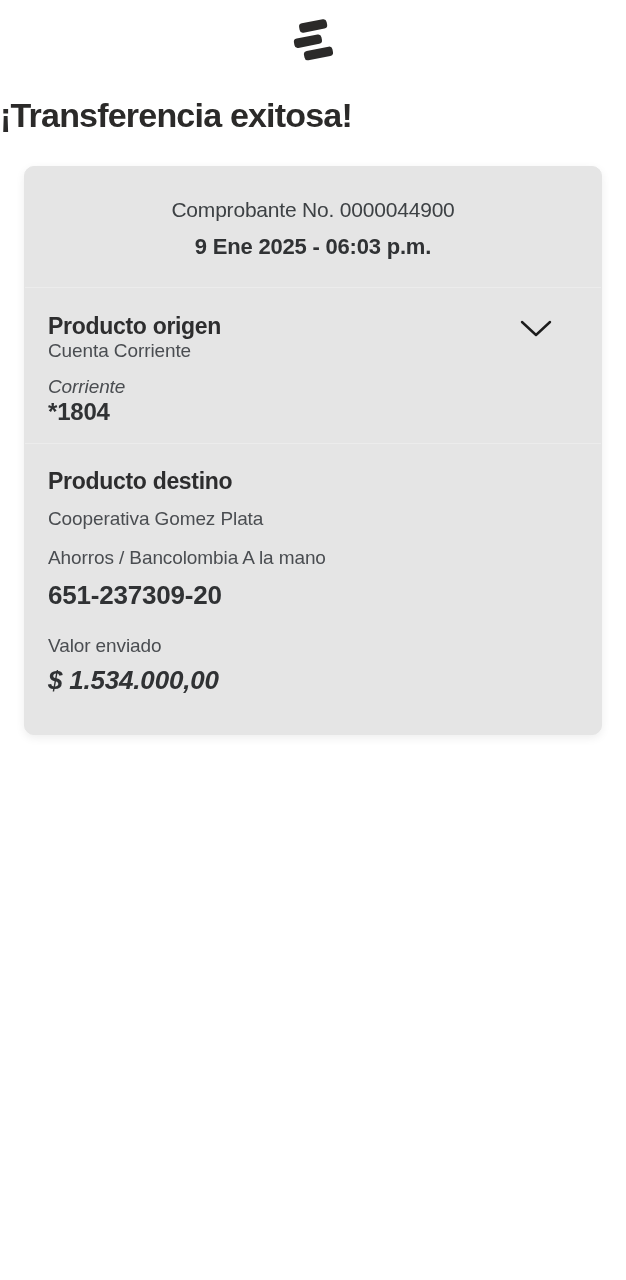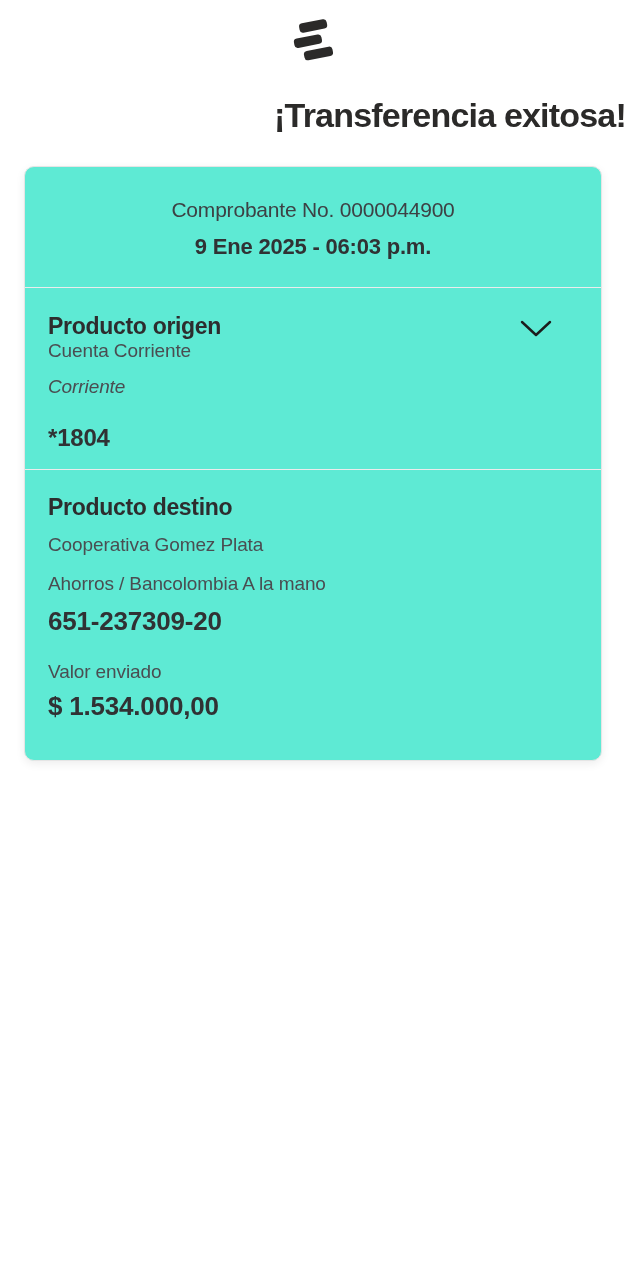--- a/index.html
+++ b/index.html
@@ -13,28 +13,28 @@
     width:626px; height:1280px; overflow:hidden;
     background:var(--background);
     font-family:"Liberation Sans", sans-serif;
     color:var(--text-secondary);
   }
   .page{ padding-top:18px; }
 
   .logo{ display:block; margin:0 auto; width:40px; height:46px; }
 
   .title{
-    margin:32px 0 0; text-align:right;
+    margin:32px 0 0; text-align:left;
     font-size:34px; font-weight:bold; letter-spacing:-0.8px;
     color:var(--ink);
   }
 
   .card{
     width:578px; margin:31px auto 0;
-    background:#5eead4;
+    background:#e5e5e5;
     border:1px solid var(--card-border);
     border-radius:10px;
     box-shadow:0 3px 10px rgba(0,0,0,0.07);
     overflow:hidden;
   }
 
   .card-header{ padding:31px 24px 27px; text-align:center; }
   .receipt-number{
     font-size:21px; color:var(--muted); letter-spacing:-0.2px;
   }
@@ -58,34 +58,34 @@
     background:none; border:none; padding:2px 4px; cursor:pointer;
     display:flex; align-items:center; margin-right:22px;
   }
 
   .line-secondary{
     font-size:19px; color:var(--text-secondary); letter-spacing:-0.1px;
   }
   .origin .line-secondary.first{ }
   .origin .line-secondary + .line-secondary{ margin-top:14px;font-style:italic; }
   .origin-number{
-    margin-top:26px; font-size:24px; font-weight:bold;
+    margin-top:0; font-size:24px; font-weight:bold;
     color:var(--text-strong); letter-spacing:-0.2px;
   }
 
   .destination .recipient{ margin-top:13px; }
   .destination .product-type{ margin-top:17px; }
   .account-number{
     margin-top:11px; font-size:26px; font-weight:600;
     color:var(--text-strong); letter-spacing:-0.2px;
   }
   .amount-label{ margin-top:24px; }
   .amount-value{
     margin-top:8px; font-size:26px; font-weight:600;
-    color:var(--text-strong); letter-spacing:-0.2px;
+    color:var(--text-strong); letter-spacing:-0.2px;font-style:italic;
   }
 </style>
 </head>
 <body>
 
 <div class="page">
 
   <svg class="logo" viewBox="0 0 40 46" xmlns="http://www.w3.org/2000/svg" aria-hidden="true">
     <g fill="var(--ink)" transform="rotate(-11 20 23)">
       <rect x="9" y="3.5" width="28" height="9.5" rx="3.4"></rect>

